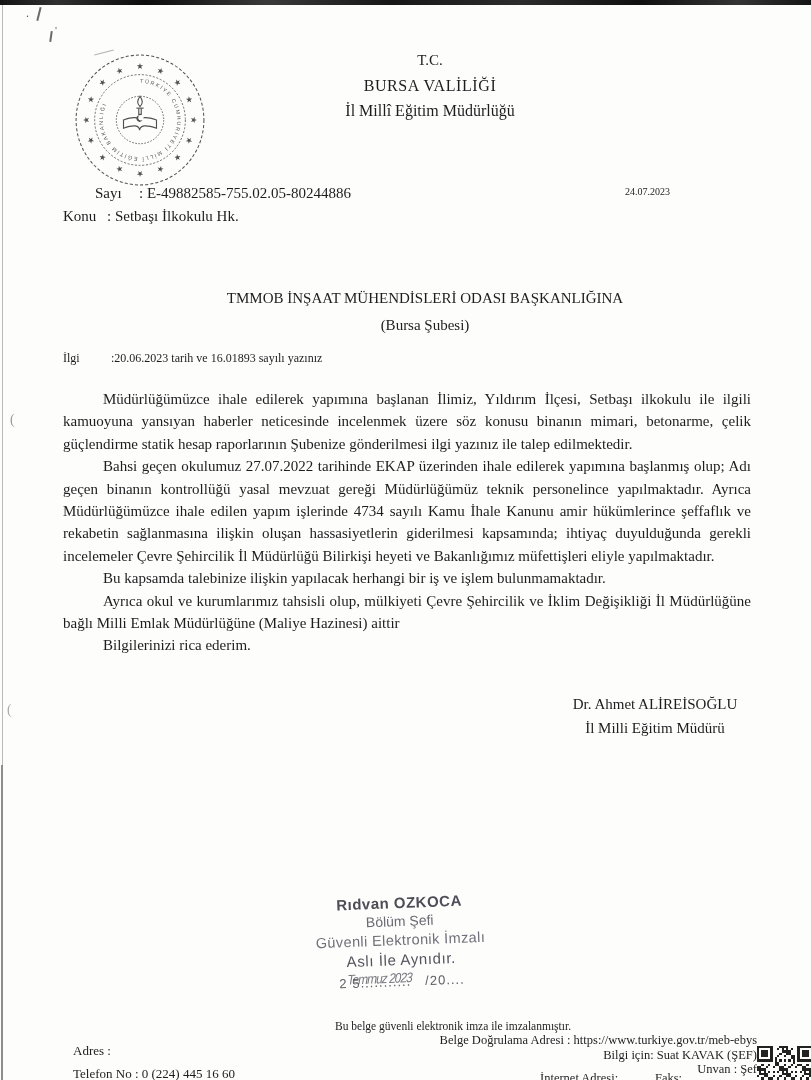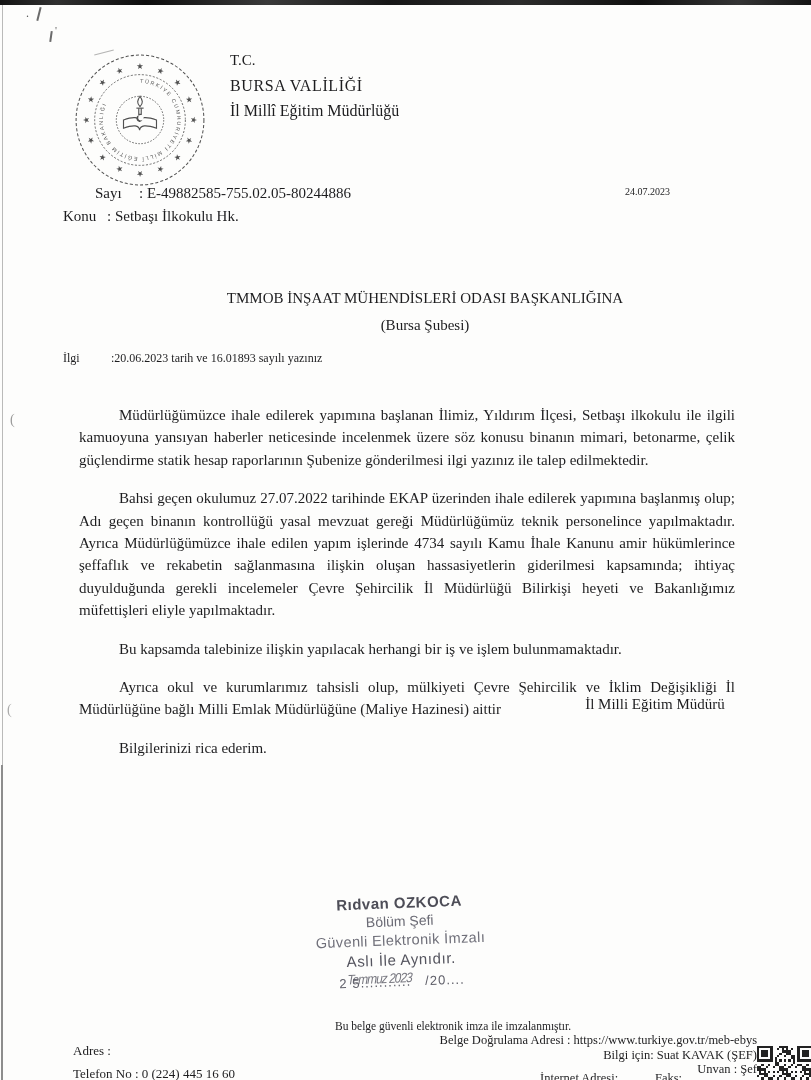--- a/index.html
+++ b/index.html
@@ -13,36 +13,36 @@
     color:#1d1d1f;
   }
   
   .scan-top{position:absolute;top:0;left:0;width:811px;height:5px;
     background:linear-gradient(90deg,#141414 0%,#303030 7%,#0d0d0d 18%,#3a3a3a 33%,#171717 48%,#2c2c2c 64%,#101010 79%,#343434 91%,#141414 100%);}
   .scan-left{position:absolute;top:5px;left:2px;width:1px;height:760px;background:rgba(60,60,60,.35);}
   .scan-left-low{position:absolute;top:765px;left:1px;width:2px;height:315px;background:rgba(50,50,50,.55);}
   .mark{position:absolute;color:#5a5a5a;font-family:"Liberation Serif",serif;}
   .mark-line{position:absolute;background:#6b6b6b;}
   
-  .hdr{position:absolute;left:230px;top:48px;width:400px;line-height:25px;}
+  .hdr{position:absolute;left:230px;top:48px;width:400px;text-align:center;line-height:25px;}
   .hdr .l1{font-size:15px;}
   .hdr .l2{font-size:16px;letter-spacing:.6px;}
   .hdr .l3{font-size:16px;}
   
   .meta-row{position:absolute;left:63px;font-size:15px;display:flex;}
   .meta-row .lbl{display:inline-block;width:44px;}
   .letter-date{position:absolute;left:625px;top:186px;font-size:10px;}
   
   .addr{position:absolute;left:80px;top:285px;width:690px;text-align:center;font-size:15px;line-height:27px;}
   
   .ilgi{position:absolute;left:63px;top:351px;font-size:12px;display:flex;}
   .ilgi .lbl{display:inline-block;width:48px;}
   
   .body{position:absolute;left:63px;top:388px;width:688px;}
-  .body p{margin:16px;font-size:15px;line-height:22.4px;text-align:justify;text-indent:40px;}
+  .body p{margin:0;font-size:15px;line-height:22.4px;text-align:justify;text-indent:40px;}
   
   .sig{position:absolute;left:505px;top:692px;width:300px;text-align:center;font-size:15px;line-height:24px;}
   
   .stamp{position:absolute;left:278px;top:893px;width:245px;text-align:center;
     font-family:"Liberation Sans",sans-serif;color:#5b5b64;transform:rotate(-2.2deg);line-height:19px;}
   .stamp .s1{font-size:15px;font-weight:bold;color:#4d4d57;letter-spacing:.5px;}
   .stamp .s2{font-size:14px;color:#6b6b75;}
   .stamp .s3{font-size:14.5px;color:#70707a;letter-spacing:.4px;}
   .stamp .s4{font-size:15px;color:#55555f;letter-spacing:.6px;}
   .stamp .sdate{position:relative;font-size:13px;color:#60606a;margin-top:3px;height:18px;}
@@ -147,20 +147,21 @@
 
   <div class="body">
     <p>Müdürlüğümüzce ihale edilerek yapımına başlanan İlimiz, Yıldırım İlçesi, Setbaşı ilkokulu ile ilgili kamuoyuna yansıyan haberler neticesinde incelenmek üzere söz konusu binanın mimari, betonarme, çelik güçlendirme statik hesap raporlarının Şubenize gönderilmesi ilgi yazınız ile talep edilmektedir.</p>
     <p>Bahsi geçen okulumuz 27.07.2022 tarihinde EKAP üzerinden ihale edilerek yapımına başlanmış olup; Adı geçen binanın kontrollüğü yasal mevzuat gereği Müdürlüğümüz teknik personelince yapılmaktadır. Ayrıca Müdürlüğümüzce ihale edilen yapım işlerinde 4734 sayılı Kamu İhale Kanunu amir hükümlerince şeffaflık ve rekabetin sağlanmasına ilişkin oluşan hassasiyetlerin giderilmesi kapsamında; ihtiyaç duyulduğunda gerekli incelemeler Çevre Şehircilik İl Müdürlüğü Bilirkişi heyeti ve Bakanlığımız müfettişleri eliyle yapılmaktadır.</p>
     <p>Bu kapsamda talebinize ilişkin yapılacak herhangi bir iş ve işlem bulunmamaktadır.</p>
     <p>Ayrıca okul ve kurumlarımız tahsisli olup, mülkiyeti Çevre Şehircilik ve İklim Değişikliği İl Müdürlüğüne bağlı Milli Emlak Müdürlüğüne (Maliye Hazinesi) aittir</p>
     <p>Bilgilerinizi rica ederim.</p>
   </div>
 
   <div class="sig">
+    <div>Dr. Ahmet ALİREİSOĞLU</div>
     <div>İl Milli Eğitim Müdürü</div>
   </div>
 
   <div class="stamp">
     <div class="s1">Rıdvan OZKOCA</div>
     <div class="s2">Bölüm Şefi</div>
     <div class="s3">Güvenli Elektronik İmzalı</div>
     <div class="s4">Aslı İle Aynıdır.</div>
     <div class="sdate">
       <span class="base">2 5...........　/20....</span>

